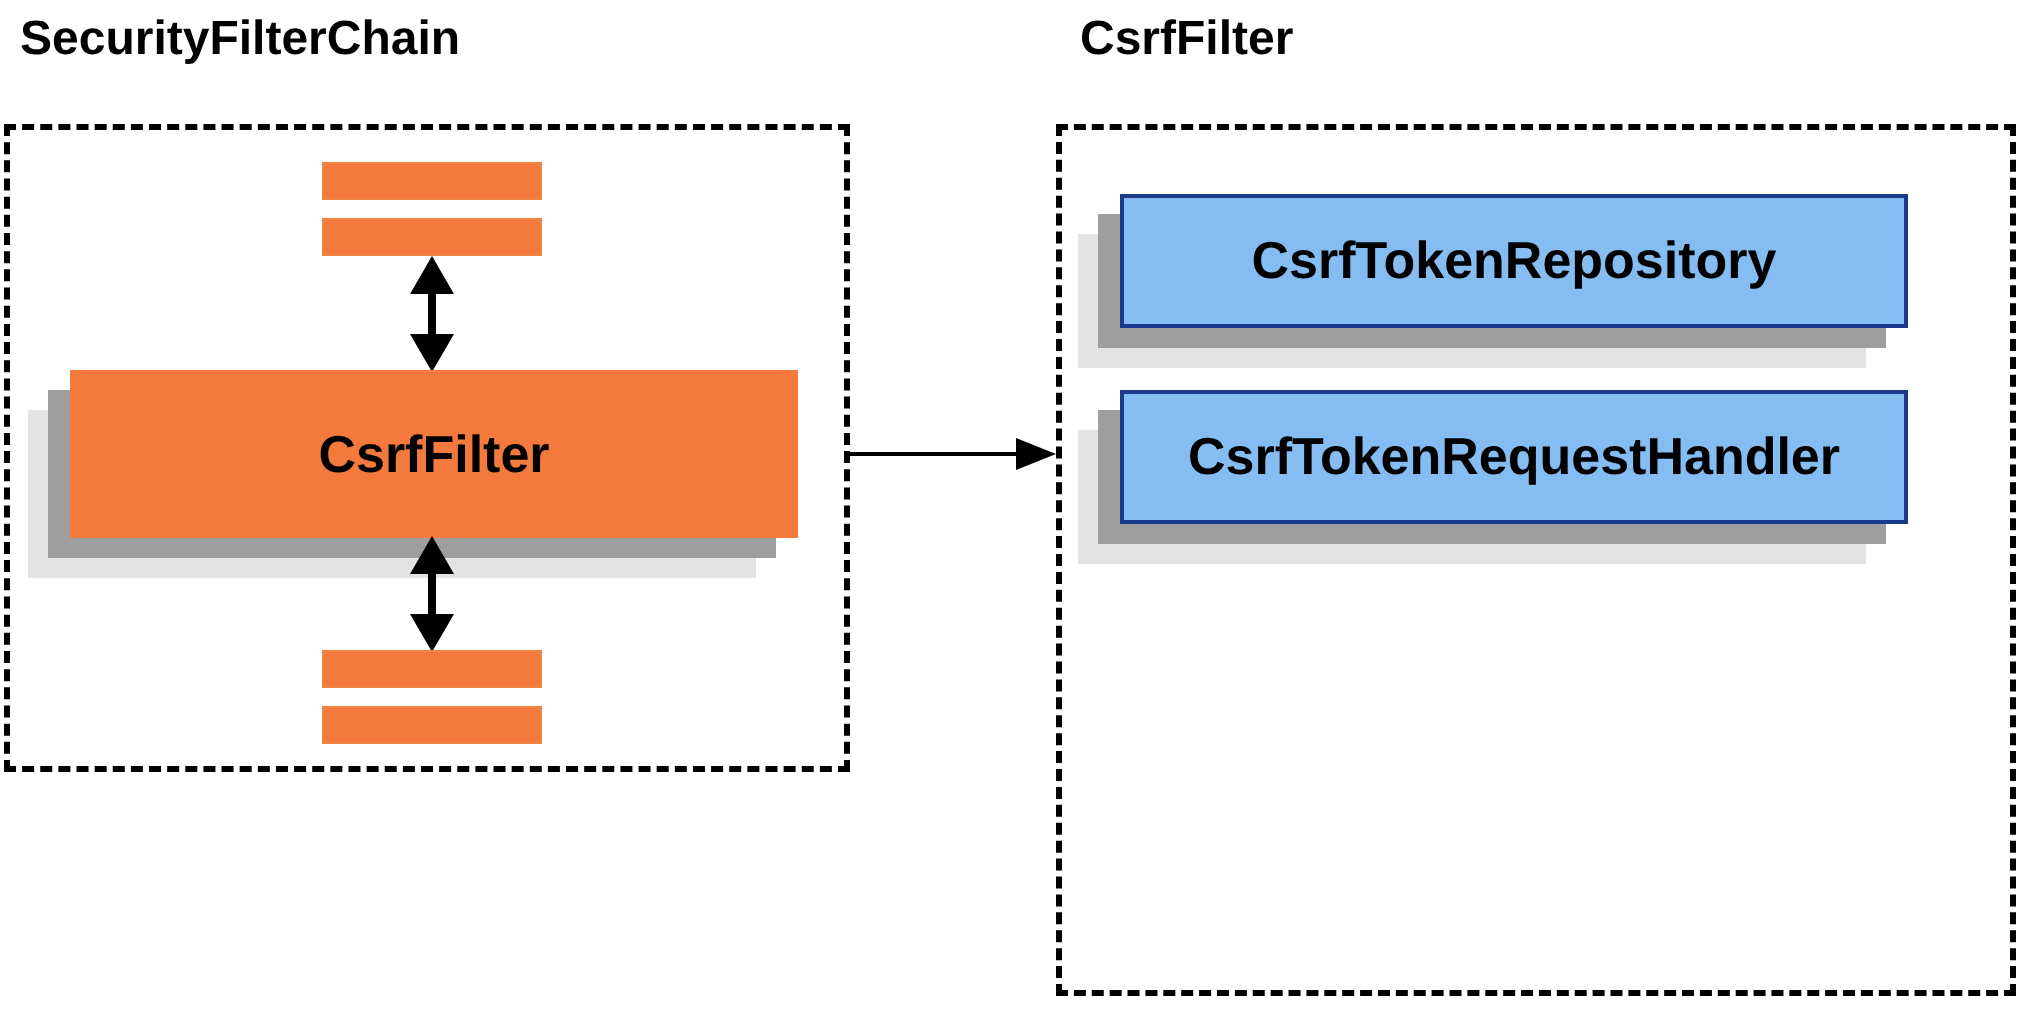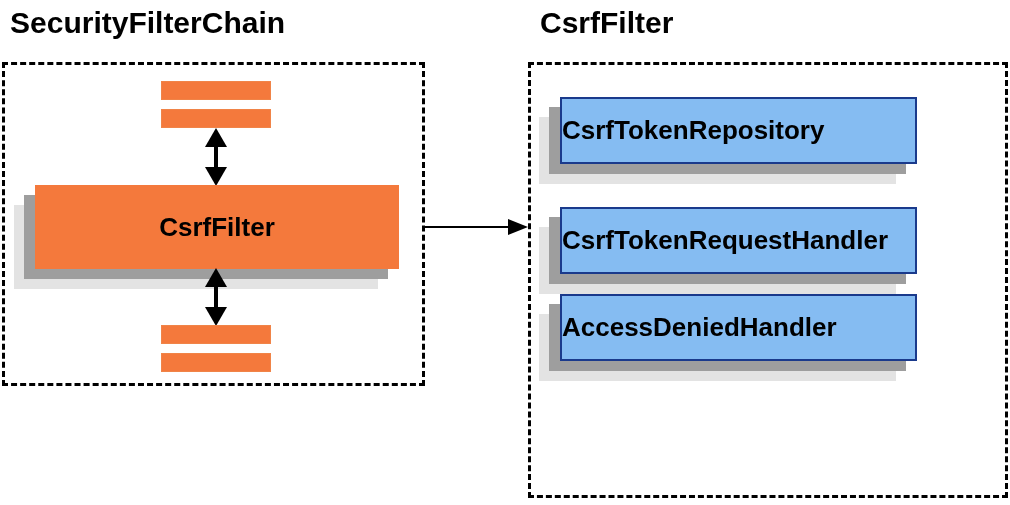--- a/index.html
+++ b/index.html
@@ -18,21 +18,21 @@
   }
   .canvas {
     position: relative;
     width: 1010px;
     height: 505px;
     background: var(--background);
     overflow: hidden;
   }
   .abs { position: absolute; }
   .diagram-title {
-    font-size: 30px;
+    font-size: 24px;
     font-weight: bold;
     color: #000;
     white-space: nowrap;
     letter-spacing: 0px;
   }
   .dashed-group {
     border: 3px dashed #000;
     background: transparent;
   }
   .orange-bar {
@@ -44,28 +44,28 @@
     box-shadow: -11px 10px 0 var(--shadow-dark), -21px 20px 0 var(--shadow-light);
     display: flex;
     align-items: center;
     justify-content: center;
     font-size: 26px;
     font-weight: bold;
     color: #000;
   }
   .component-box {
     left: 560px;
-    width: 357px;
+    width: 394px;
     height: 67px;
     background: var(--component-blue);
     border: 2px solid var(--component-border-blue);
     box-shadow: -11px 10px 0 var(--shadow-dark), -21px 20px 0 var(--shadow-light);
     display: flex;
     align-items: center;
-    justify-content: flex-start;
+    justify-content: center;
     font-size: 26px;
     font-weight: bold;
     color: #000;
   }
   svg { display: block; }
 </style>
 </head>
 <body>
 
 <div class="canvas">
@@ -109,22 +109,19 @@
       <polygon points="104,12 84,4 84,20" fill="#000"></polygon>
     </svg>
   </div>
 
   <div class="abs dashed-group" style="left:528px; top:62px; width:480px; height:436px;"></div>
 
   <div class="abs component-box" style="top:97px;">
     <span>CsrfTokenRepository</span>
   </div>
 
-  <div class="abs component-box" style="top:195px;margin-top:12px;">
+  <div class="abs component-box" style="top:195px;">
     <span>CsrfTokenRequestHandler</span>
   </div>
 
-  <div class="abs component-box" style="top:294px;">
-    <span>AccessDeniedHandler</span>
-  </div>
 
 
 </div>
 
 </body></html>

